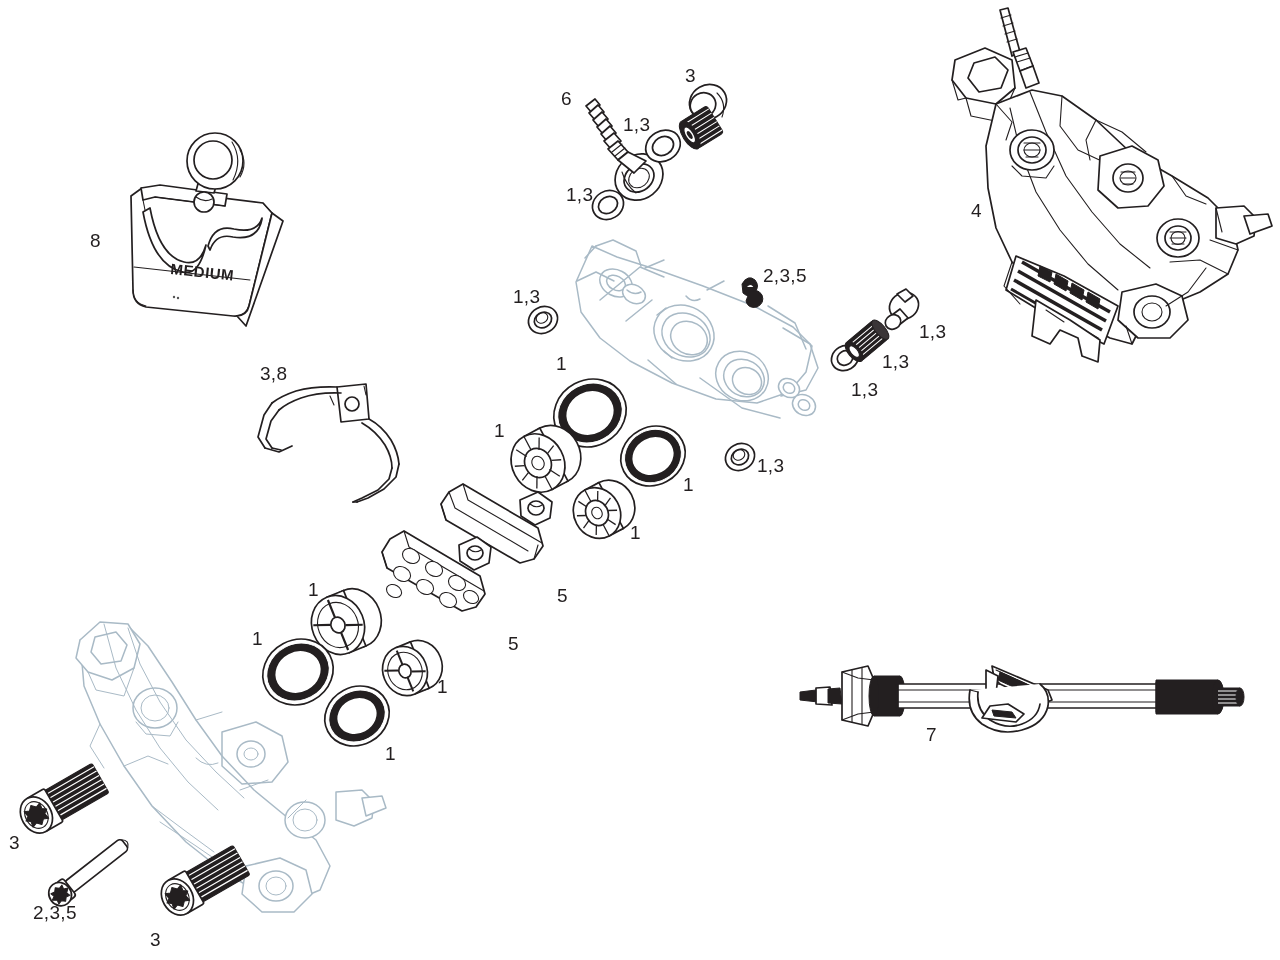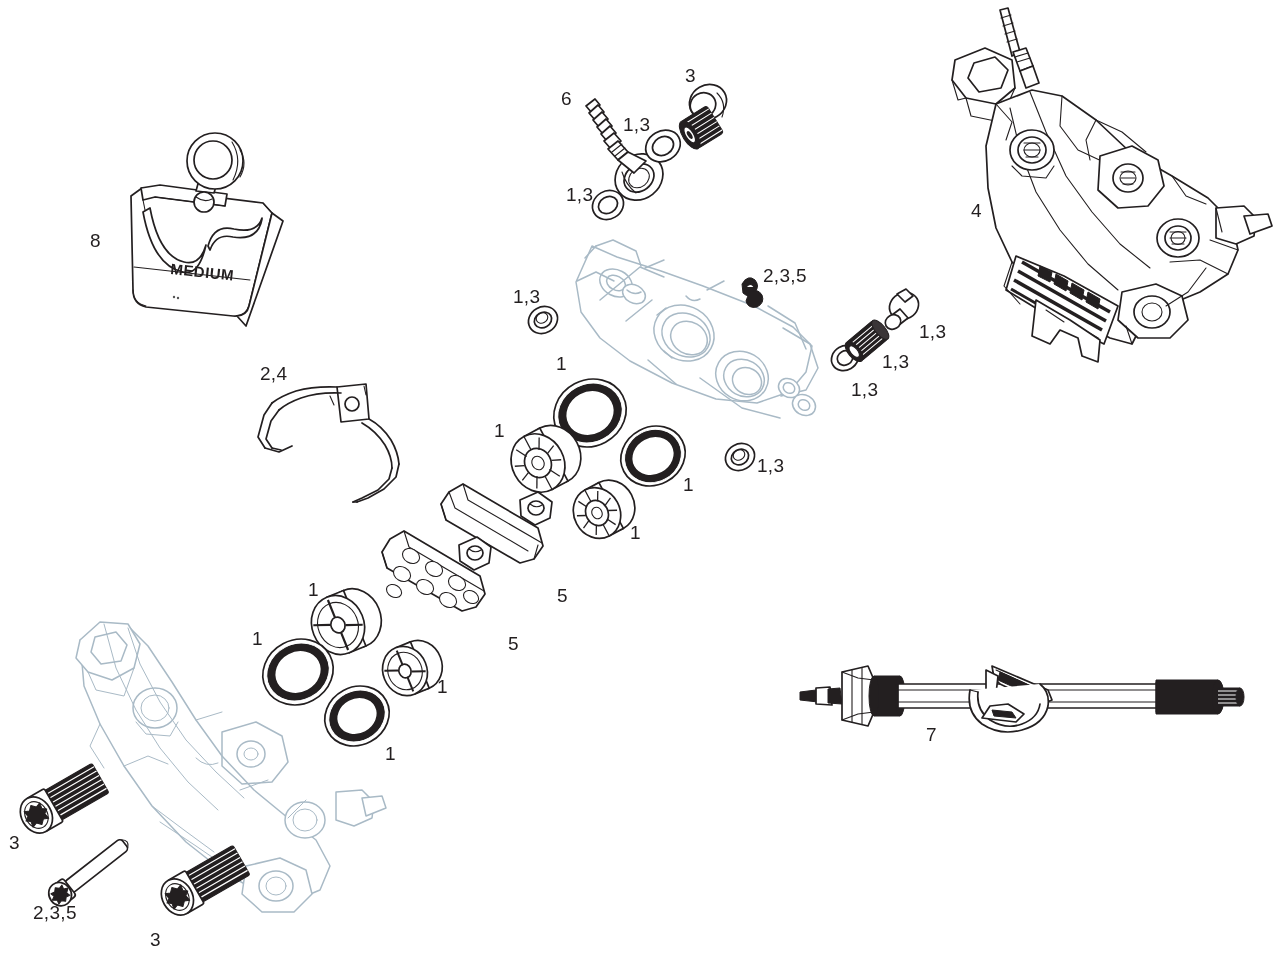--- a/index.html
+++ b/index.html
@@ -550,21 +550,21 @@
   <div class="callout" style="left:763px; top:266px;">2,3,5</div>
   <div class="callout" style="left:919px; top:322px;">1,3</div>
   <div class="callout" style="left:882px; top:352px;">1,3</div>
   <div class="callout" style="left:851px; top:380px;">1,3</div>
   <div class="callout" style="left:757px; top:456px;">1,3</div>
   <div class="callout" style="left:971px; top:201px;">4</div>
   <div class="callout" style="left:556px; top:354px;">1</div>
   <div class="callout" style="left:494px; top:421px;">1</div>
   <div class="callout" style="left:683px; top:475px;">1</div>
   <div class="callout" style="left:630px; top:523px;">1</div>
-  <div class="callout" style="left:260px; top:364px;">2,4</div>
+  <div class="callout" style="left:260px; top:364px;">3,8</div>
   <div class="callout" style="left:557px; top:586px;">5</div>
   <div class="callout" style="left:508px; top:634px;">5</div>
   <div class="callout" style="left:308px; top:580px;">1</div>
   <div class="callout" style="left:252px; top:629px;">1</div>
   <div class="callout" style="left:437px; top:677px;">1</div>
   <div class="callout" style="left:385px; top:744px;">1</div>
   <div class="callout" style="left:9px;   top:833px;">3</div>
   <div class="callout" style="left:33px;  top:903px;">2,3,5</div>
   <div class="callout" style="left:150px; top:930px;">3</div>
   <div class="callout" style="left:926px; top:725px;">7</div>

